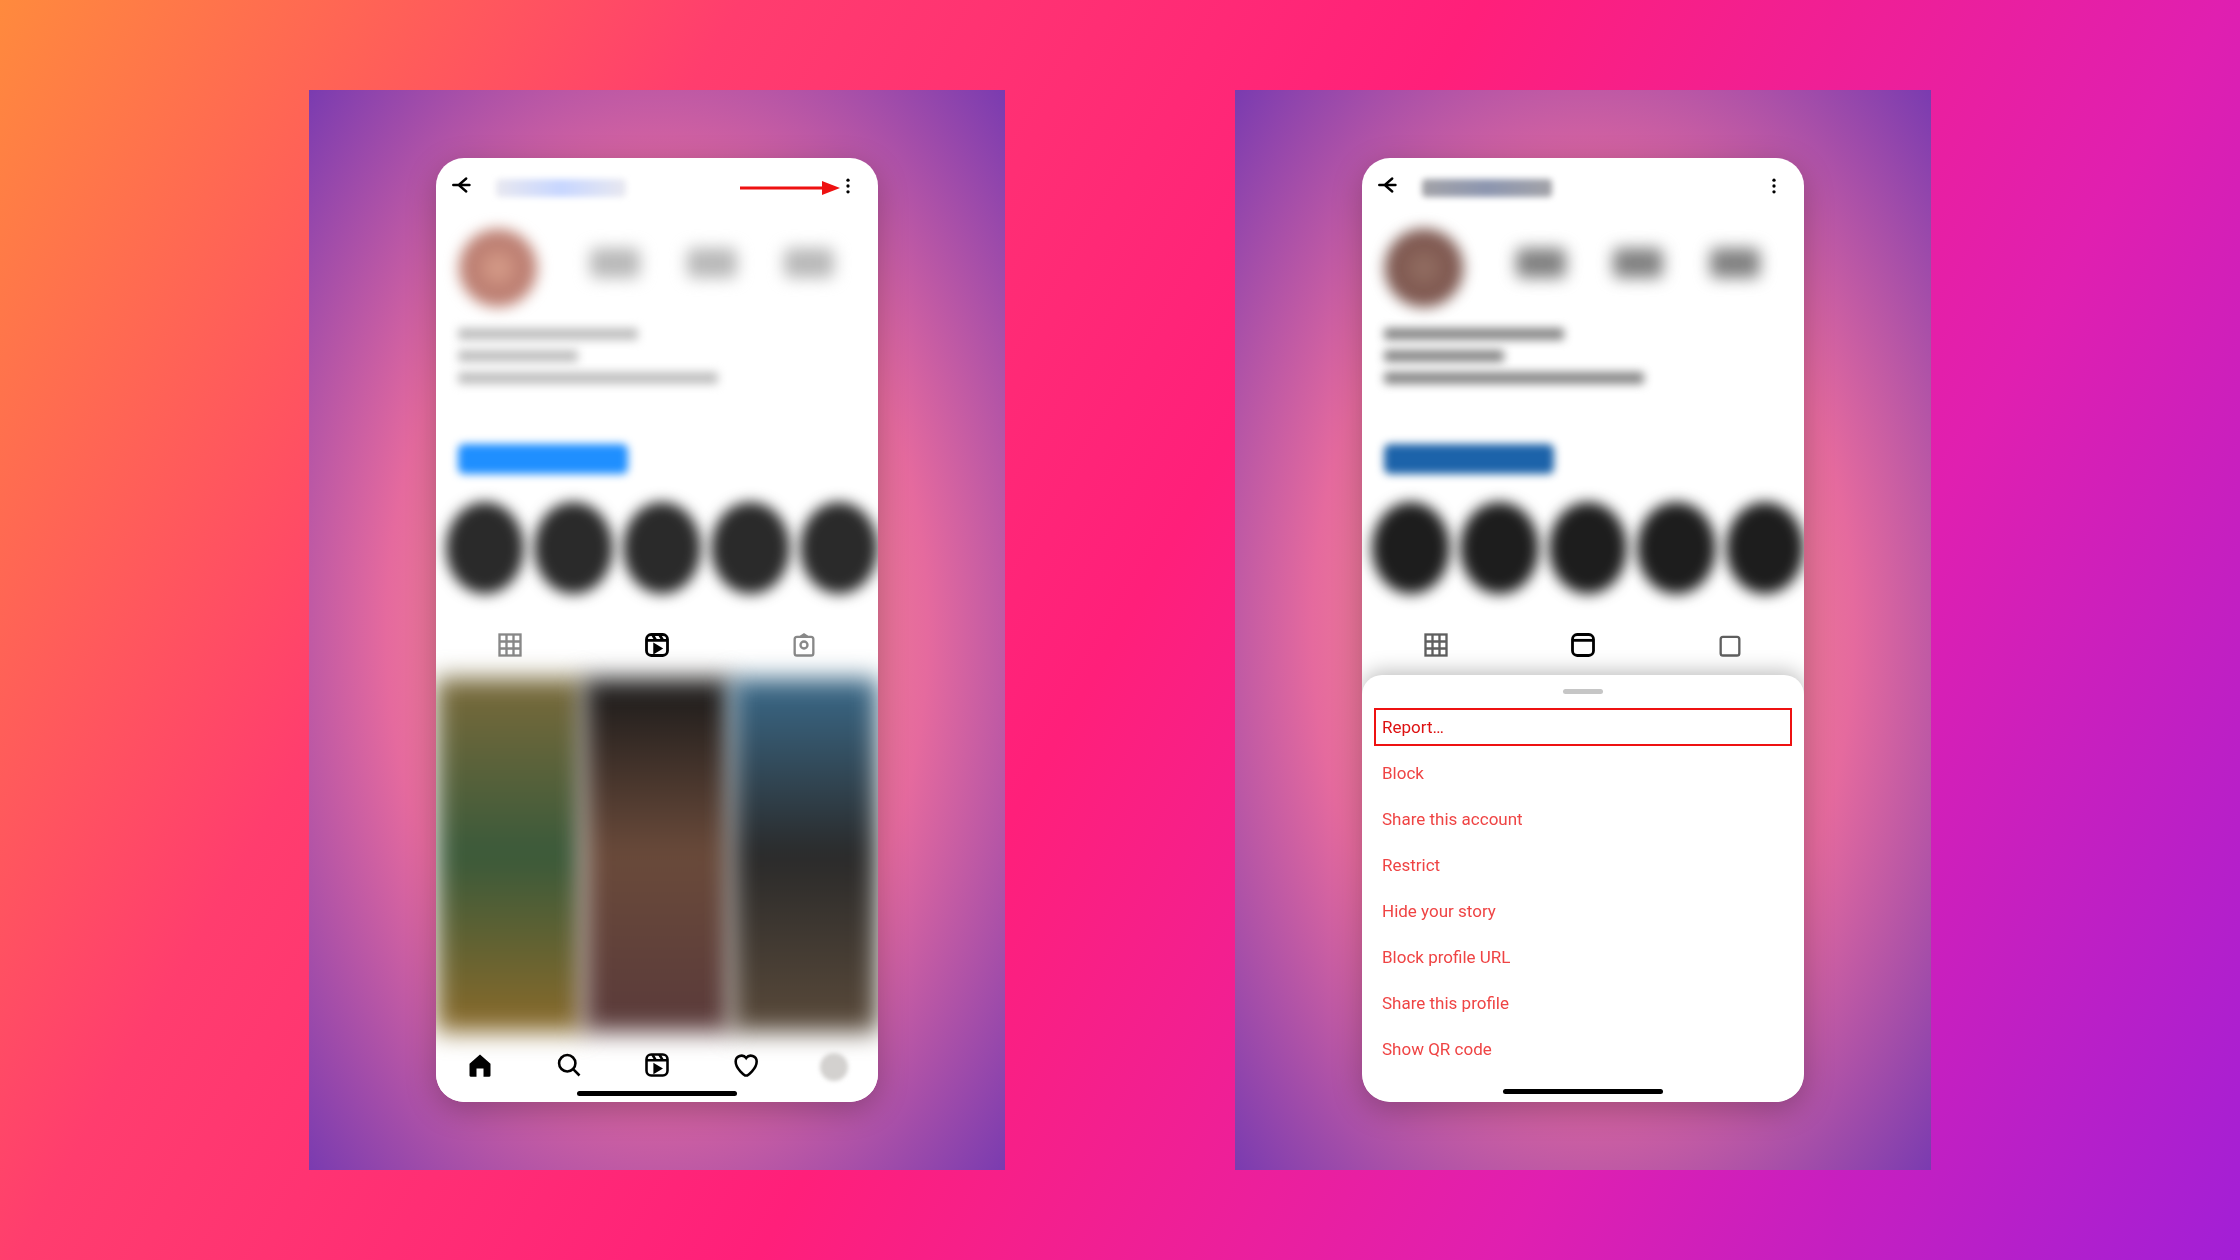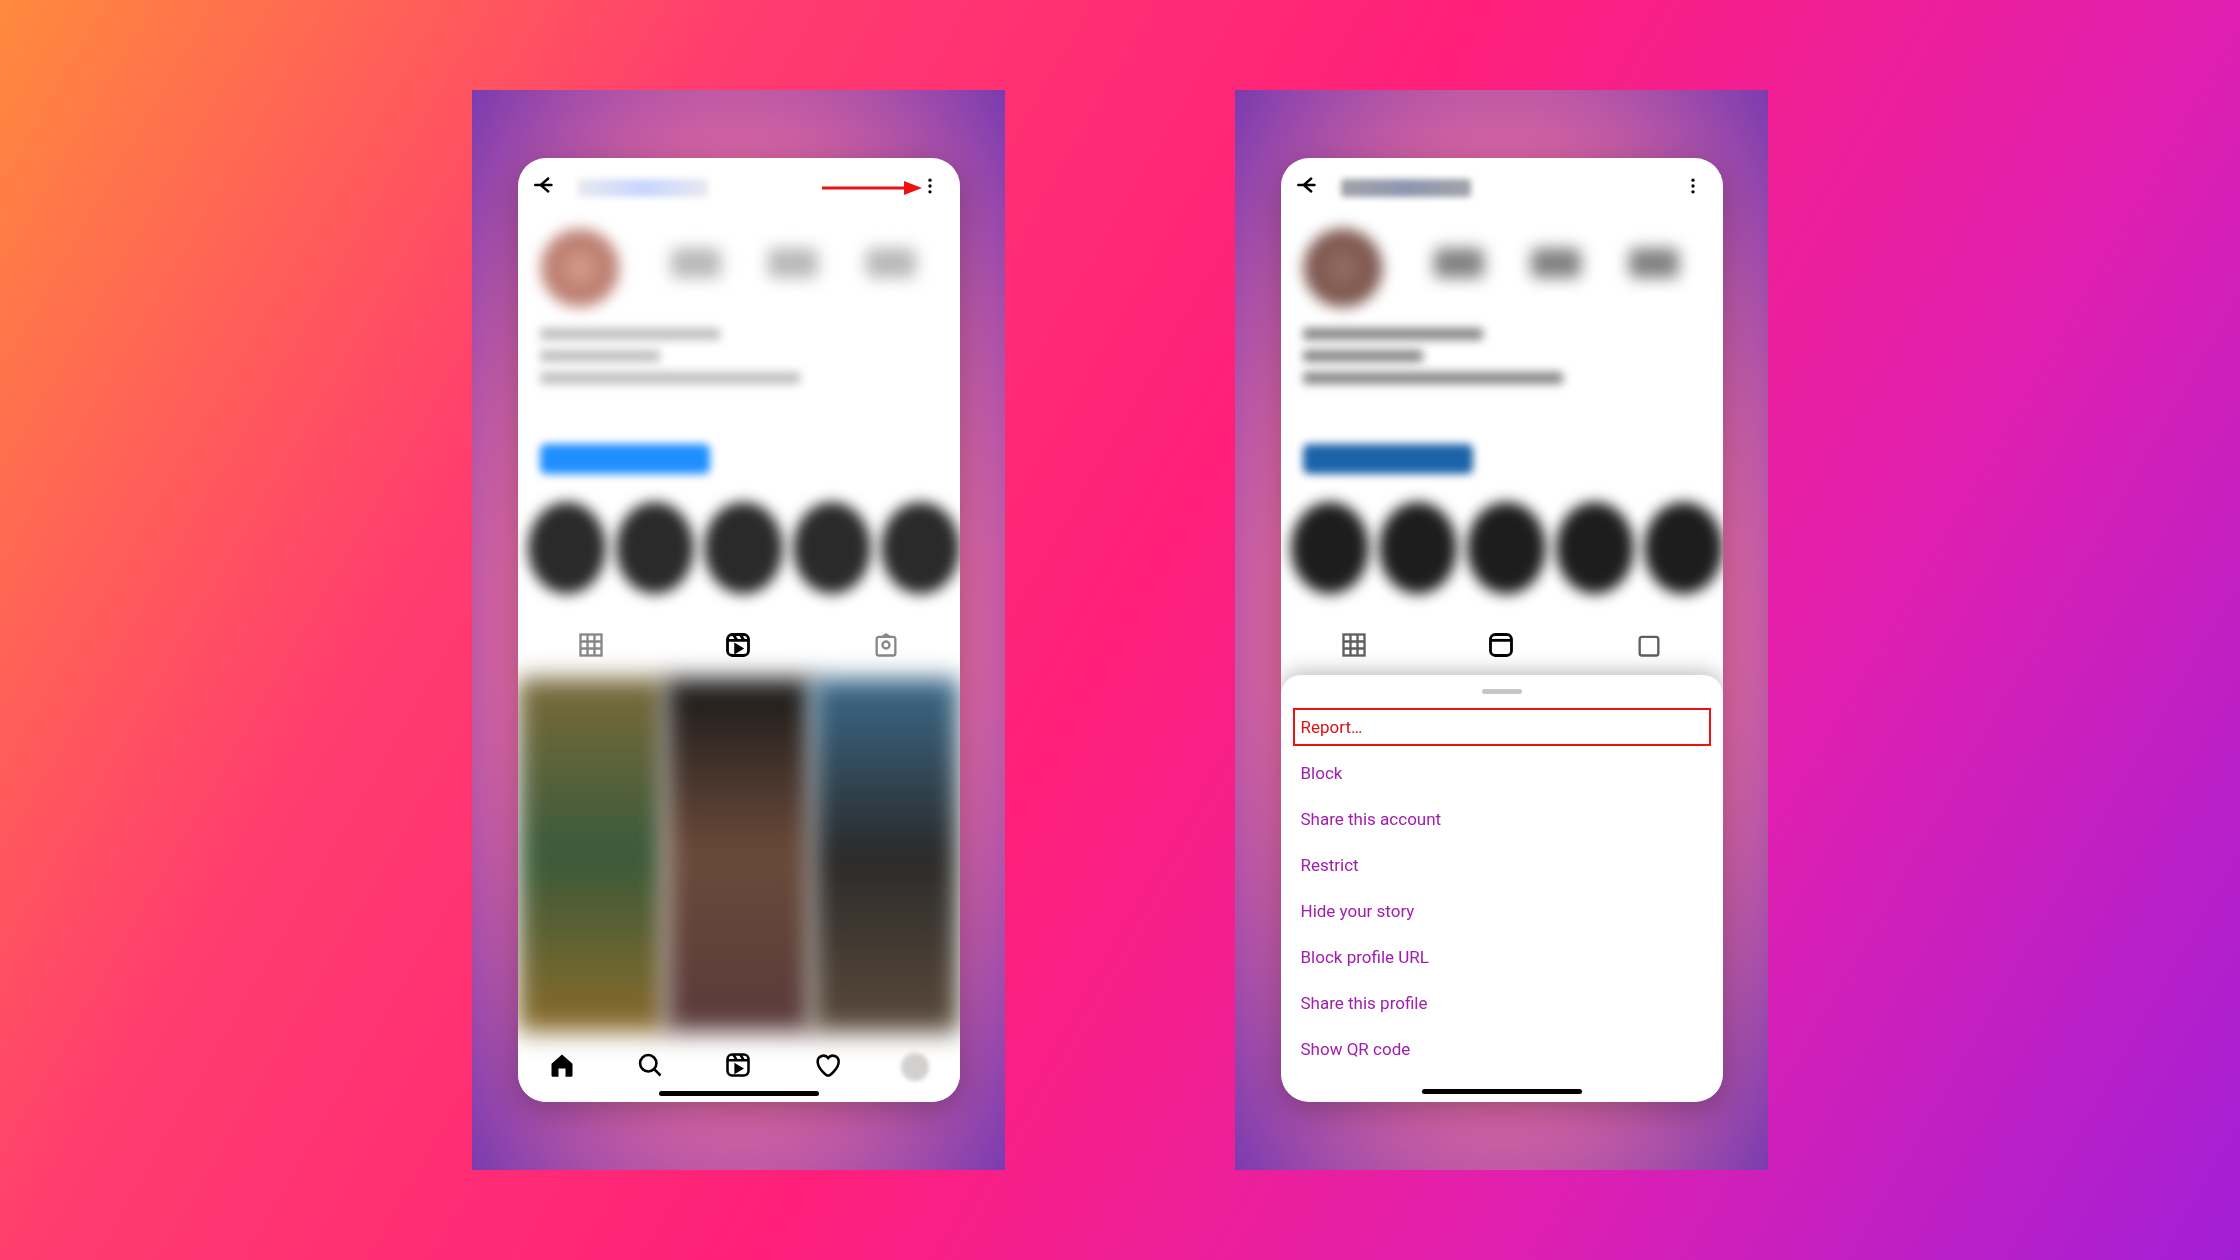--- a/index.html
+++ b/index.html
@@ -7,21 +7,21 @@
     width: 2240px;
     height: 1260px;
     background: linear-gradient(120deg, #ff8a3d 0%, #ff3d6e 25%, #ff1f7a 50%, #e01fb0 75%, #a21fd6 100%);
     font-family: -apple-system, BlinkMacSystemFont, "Segoe UI", Roboto, Helvetica, Arial, sans-serif;
     display: flex;
     align-items: center;
     justify-content: center;
     gap: 230px;
   }
   .panel {
-    width: 533px;
+    width: 696px;
     height: 1080px;
     background: radial-gradient(ellipse at center, #ffa37f 0%, #e56a9e 55%, #7a3bb0 100%);
     display: flex;
     align-items: center;
     justify-content: center;
     position: relative;
   }
   .phone {
     width: 442px;
     height: 944px;
@@ -110,21 +110,21 @@
     box-shadow: 0 -4px 20px rgba(0,0,0,0.25);
     padding: 14px 0 30px;
   }
   .sheet-handle {
     width:40px; height:5px; background:#c6c6c6; border-radius:3px;
     margin: 0 auto 10px;
   }
   .menu-item {
     padding: 13px 20px;
     font-size: 17px;
-    color:#a21caf;
+    color:#ef4444;
     cursor:pointer;
   }
   .menu-item.highlighted {
     outline: 2px solid #e11;
     outline-offset:-6px;
     border-radius:2px;
     color:#d11;
     margin: 0 8px;
     padding: 13px 12px;
   }

